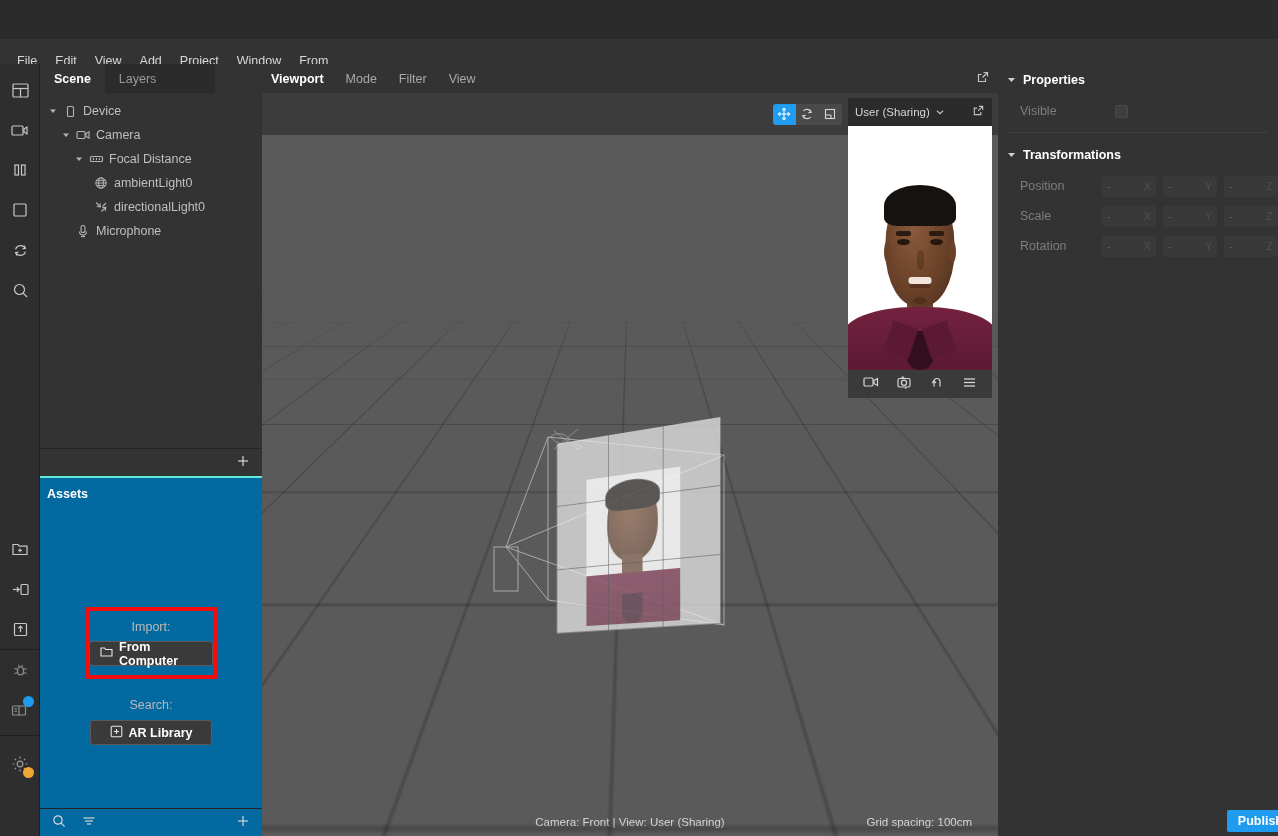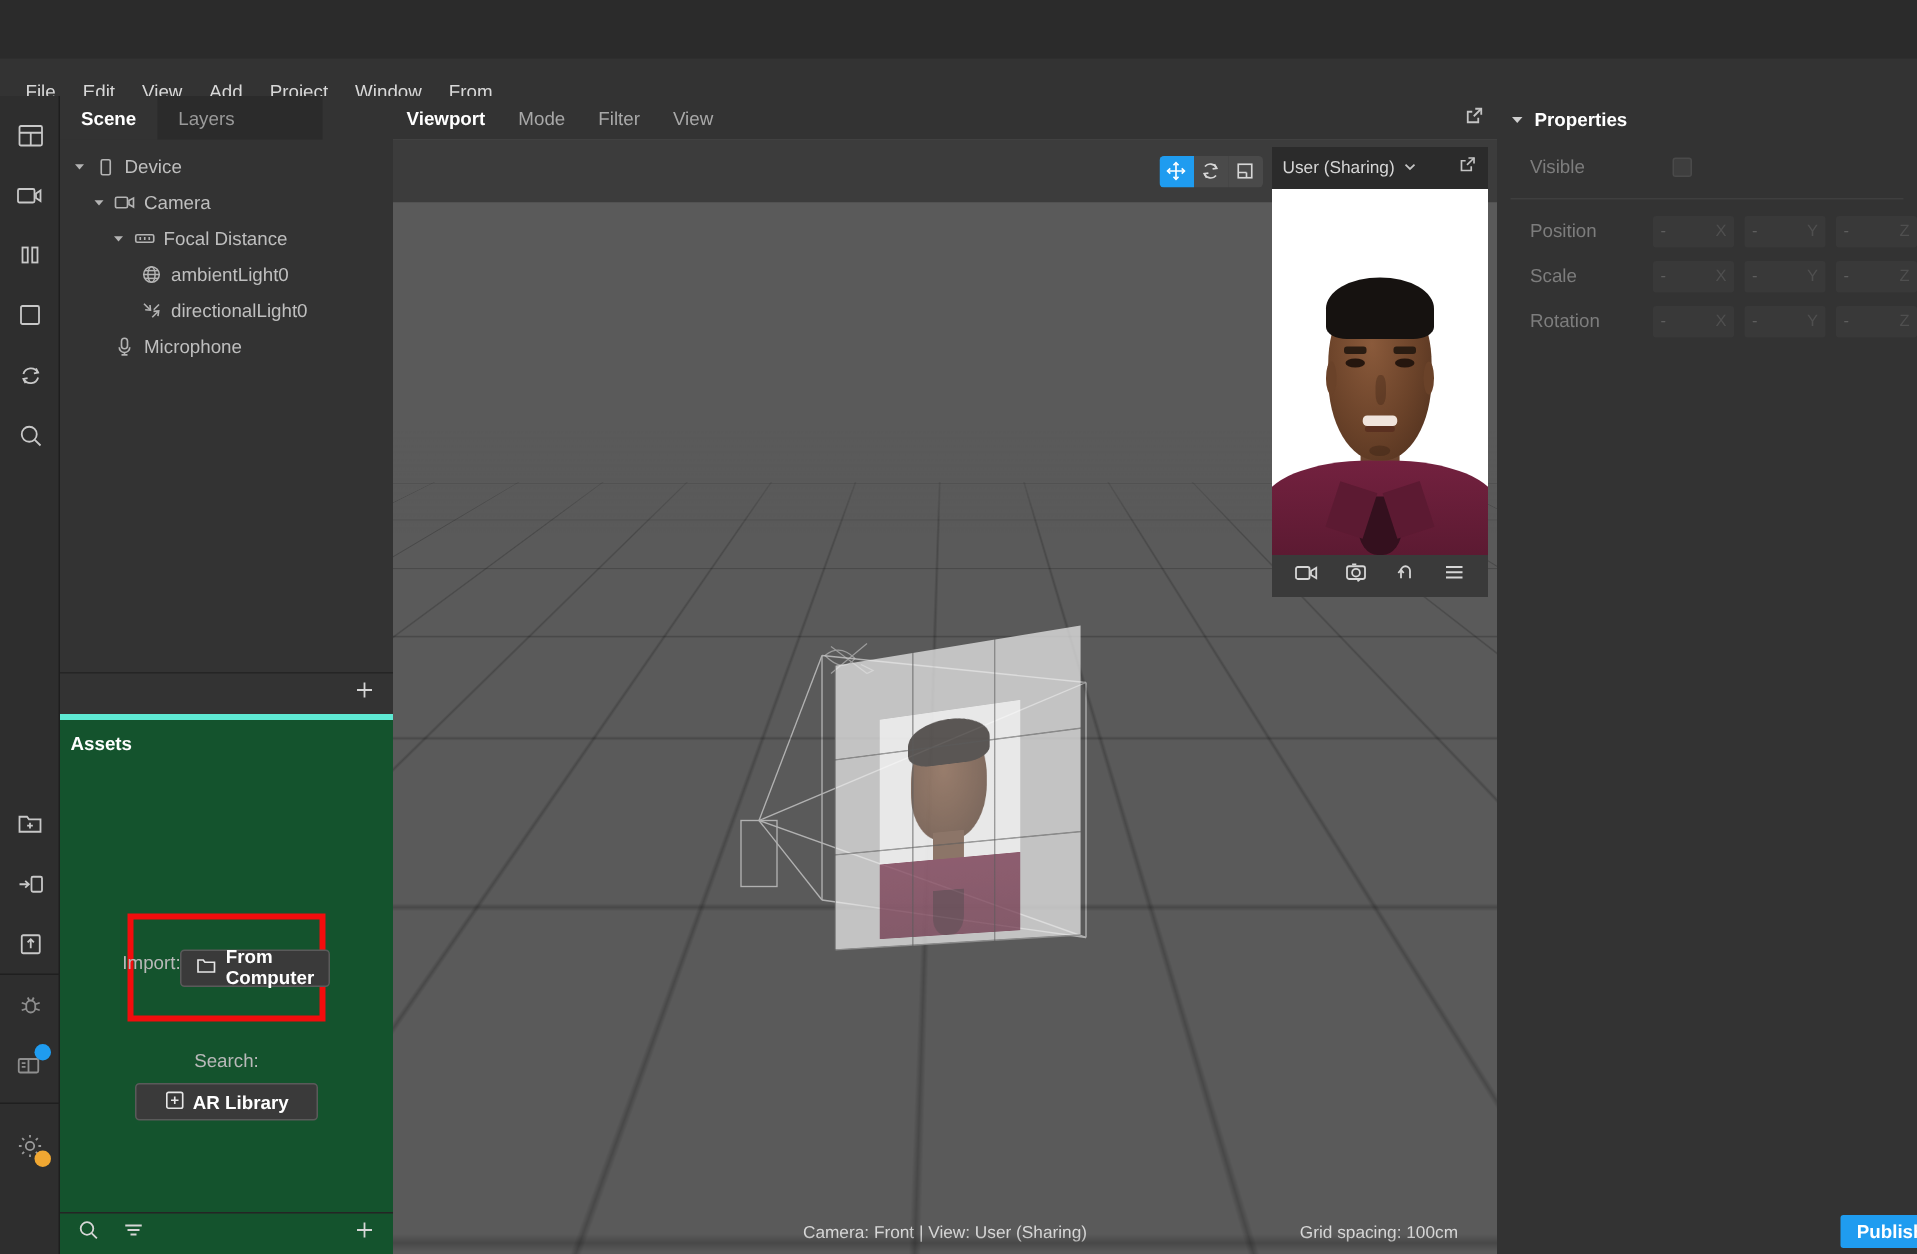--- a/index.html
+++ b/index.html
@@ -75,33 +75,33 @@
   .tree-label { margin-left: 3px; }
   .scene-footer {
     position: absolute; left: 0; bottom: 0; width: 222px; height: 28px;
     border-top: 1px solid #252525; display: flex; align-items: center;
     justify-content: flex-end; padding-right: 12px;
   }
 
   
   .assets-panel {
     position: absolute; left: 40px; top: 476px; width: 222px; height: 360px;
-    background: #14532d; border-top: 4px solid #5eead4;
+    background: #0369a1; border-top: 2px solid #5eead4;
   }
   .assets-title {
     font-size: 12.5px; font-weight: bold; color: #ffffff; padding: 9px 0 0 7px;
   }
   .assets-body {
     position: absolute; left: 0; top: 30px; width: 222px; height: 302px;
     display: flex; flex-direction: column; align-items: center;
   }
   .import-box {
     position: absolute; left: 45px; top: 99px; width: 132px; height: 72px;
     border: 4px solid #f20d0d;
-    display: flex; align-items: center; justify-content: center;
+    display: flex; flex-direction: column; align-items: center; justify-content: center;
   }
   .import-label { font-size: 12.5px; color: #b9b9b9; margin-bottom: 7px; }
   .btn-outline {
     display: flex; align-items: center; justify-content: center; gap: 6px;
     border: 1px solid #5a5a5a; border-radius: 3px; background: #3a3a3a;
     color: #ffffff; font-size: 12.5px; font-weight: bold; height: 25px; padding: 0 10px;
   }
   .search-label {
     position: absolute; left: 0; top: 190px; width: 222px; text-align: center;
     font-size: 12.5px; color: #b9b9b9;
@@ -723,20 +723,28 @@
       <span>Properties</span>
     </div>
 
     <div class="prop-row">
       <span class="plabel">Visible</span>
       <span class="chk"></span>
     </div>
 
     <div class="prop-divider"></div>
 
+    <div class="prop-section-head">
+      <span>
+        <svg width="9" height="9" viewBox="0 0 9 9">
+            <path d="M1 3 L8 3 L4.5 7 Z" fill="#cfcfcf"></path>
+          </svg>
+      </span>
+      <span>Transformations</span>
+    </div>
 
     <div class="prop-row">
       <span class="plabel">Position</span>
       <span class="vec">
         <span class="vfield">
           <span>-</span>
           <span class="ax">X</span>
         </span>
         <span class="vfield">
           <span>-</span>

